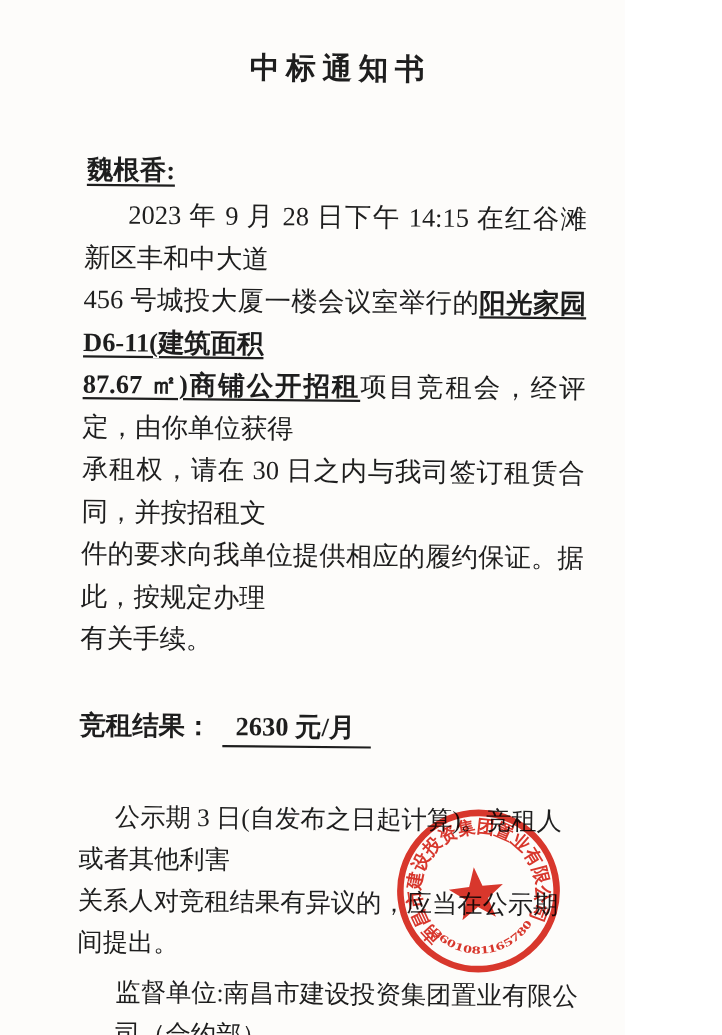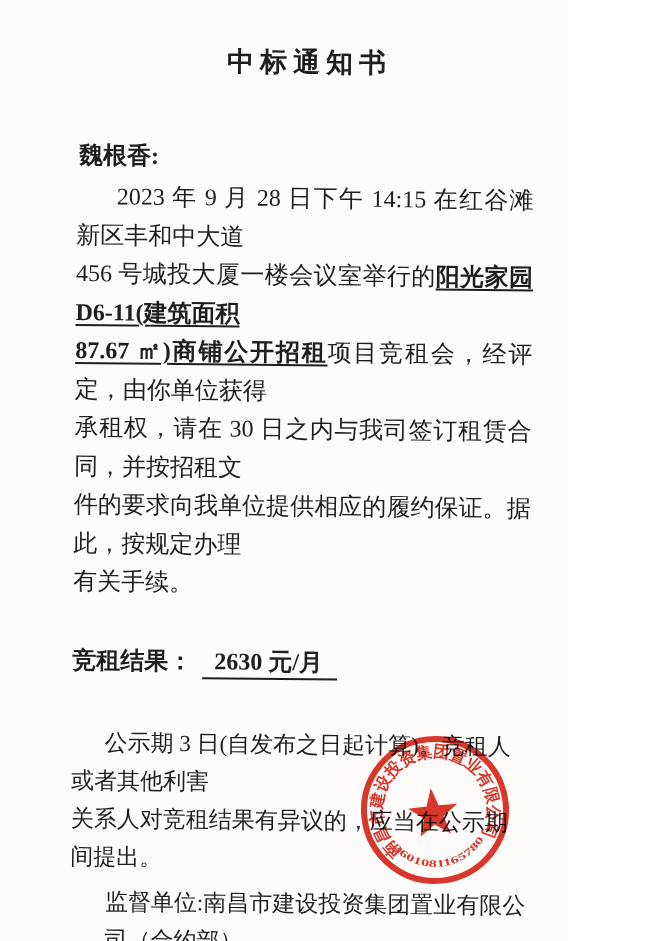--- a/index.html
+++ b/index.html
@@ -28,20 +28,21 @@
     line-height:36px;
   }
   .addressee{
     margin-top:63px;
     margin-left:2px;
     font-size:24px;
     font-weight:bold;
     line-height:28px;
   }
   .addressee span{
+    text-decoration:underline;
     text-underline-offset:5px;
     text-decoration-thickness:2px;
   }
   .para1{
     margin:8px 0 0 0;
     font-size:24px;
     line-height:38.5px;
     text-indent:40px;
     white-space:pre-line;
     text-align:justify;

